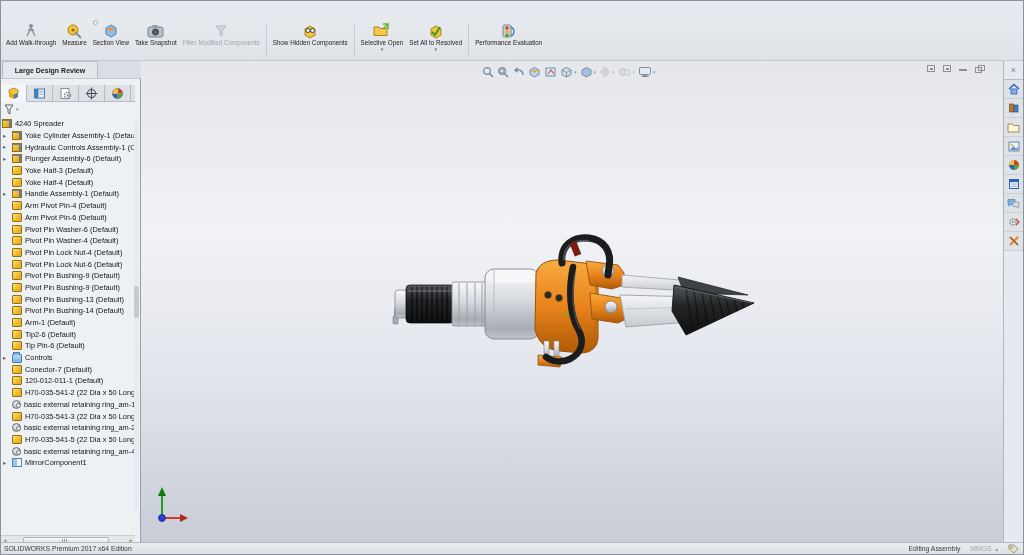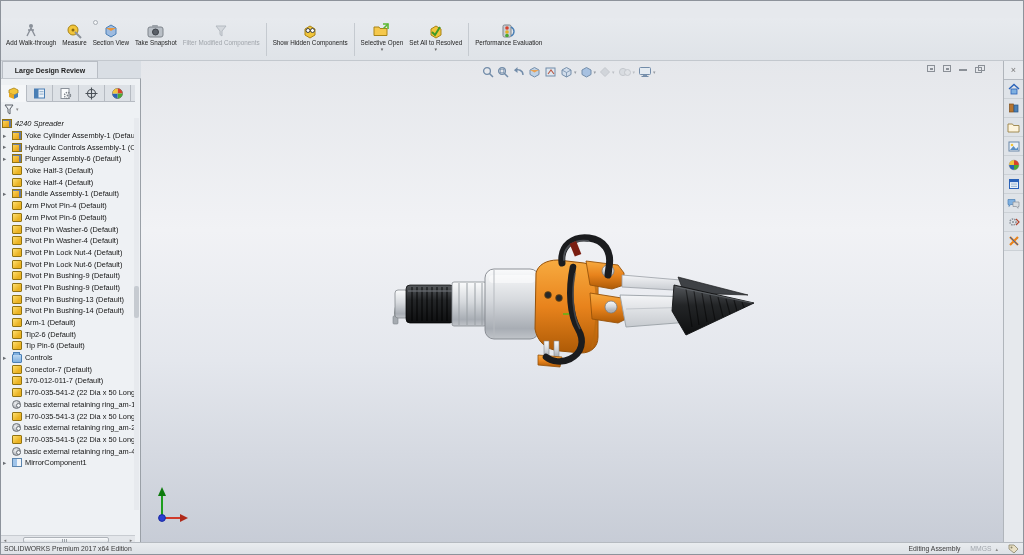--- a/index.html
+++ b/index.html
@@ -66,21 +66,21 @@
   #panel-tabs { position:absolute; left:0; top:6px; height:17px; width:134px; display:flex;
     border-bottom:1px solid #b6bbc2; background:#dde1e6; }
   .ptab { width:26px; height:17px; display:flex; align-items:center; justify-content:center;
     border-right:1px solid #b6bbc2; }
   .ptab.active { background:#f4f6f8; border-bottom:1px solid #f4f6f8; }
   #filter-row { position:absolute; left:0; top:23px; width:134px; height:14px;
     background:#eef1f4; display:flex; align-items:center; padding-left:3px; gap:2px; }
   #tree { position:absolute; left:0; top:39px; width:133px; height:392px; overflow:hidden; background:#eef1f4; }
   .tree-row { display:flex; align-items:center; height:11.7px; padding-left:2px; white-space:nowrap; }
   .tree-row .tw { width:9px; flex:none; font-size:6.5px; color:#6b6f75; text-align:left; }
-  .tree-row.root { padding-left:1px;font-style:italic; }
+  .tree-row.root { padding-left:1px; }
   .tree-row.root .tw { width:0; }
   .tlabel { font-size:7.4px; color:#141414; overflow:hidden; }
   .ticon { width:10px; height:9px; flex:none; margin-right:3px; position:relative; }
   .ticon.asm, .ticon.asm-root { background:linear-gradient(135deg,#ffd75c,#e9a81f 70%); border:1px solid #927312;
     box-shadow:inset -3px 2px 0 -1px rgba(70,110,190,.8); }
   .ticon.part { background:linear-gradient(135deg,#ffe070,#eab222 70%); border:1px solid #927312; border-radius:1px; }
   .ticon.folder { background:linear-gradient(#bcd8f2,#7fb0e0); border:1px solid #4a7fb5; border-radius:1px; margin-top:1px; }
   .ticon.folder::before { content:""; position:absolute; left:0; top:-3px; width:5px; height:2px;
     background:#7fb0e0; border:1px solid #4a7fb5; border-bottom:none; }
   .ticon.ring { background:radial-gradient(circle at 35% 35%, #eceef0, #b7bbc1 60%, #888d93); border:1px solid #6f747a; border-radius:50%; width:9px; }
@@ -496,21 +496,21 @@
           <span class="tlabel">Controls</span>
         </div>
         <div class="tree-row">
           <span class="tw"></span>
           <span class="ticon part"></span>
           <span class="tlabel">Conector-7 (Default)</span>
         </div>
         <div class="tree-row">
           <span class="tw"></span>
           <span class="ticon part"></span>
-          <span class="tlabel">170-012-011-7 (Default)</span>
+          <span class="tlabel">120-012-011-1 (Default)</span>
         </div>
         <div class="tree-row">
           <span class="tw"></span>
           <span class="ticon part"></span>
           <span class="tlabel">H70-035-541-2 (22 Dia x 50 Long)</span>
         </div>
         <div class="tree-row">
           <span class="tw"></span>
           <span class="ticon ring"></span>
           <span class="tlabel">basic external retaining ring_am-1 (BZ</span>

